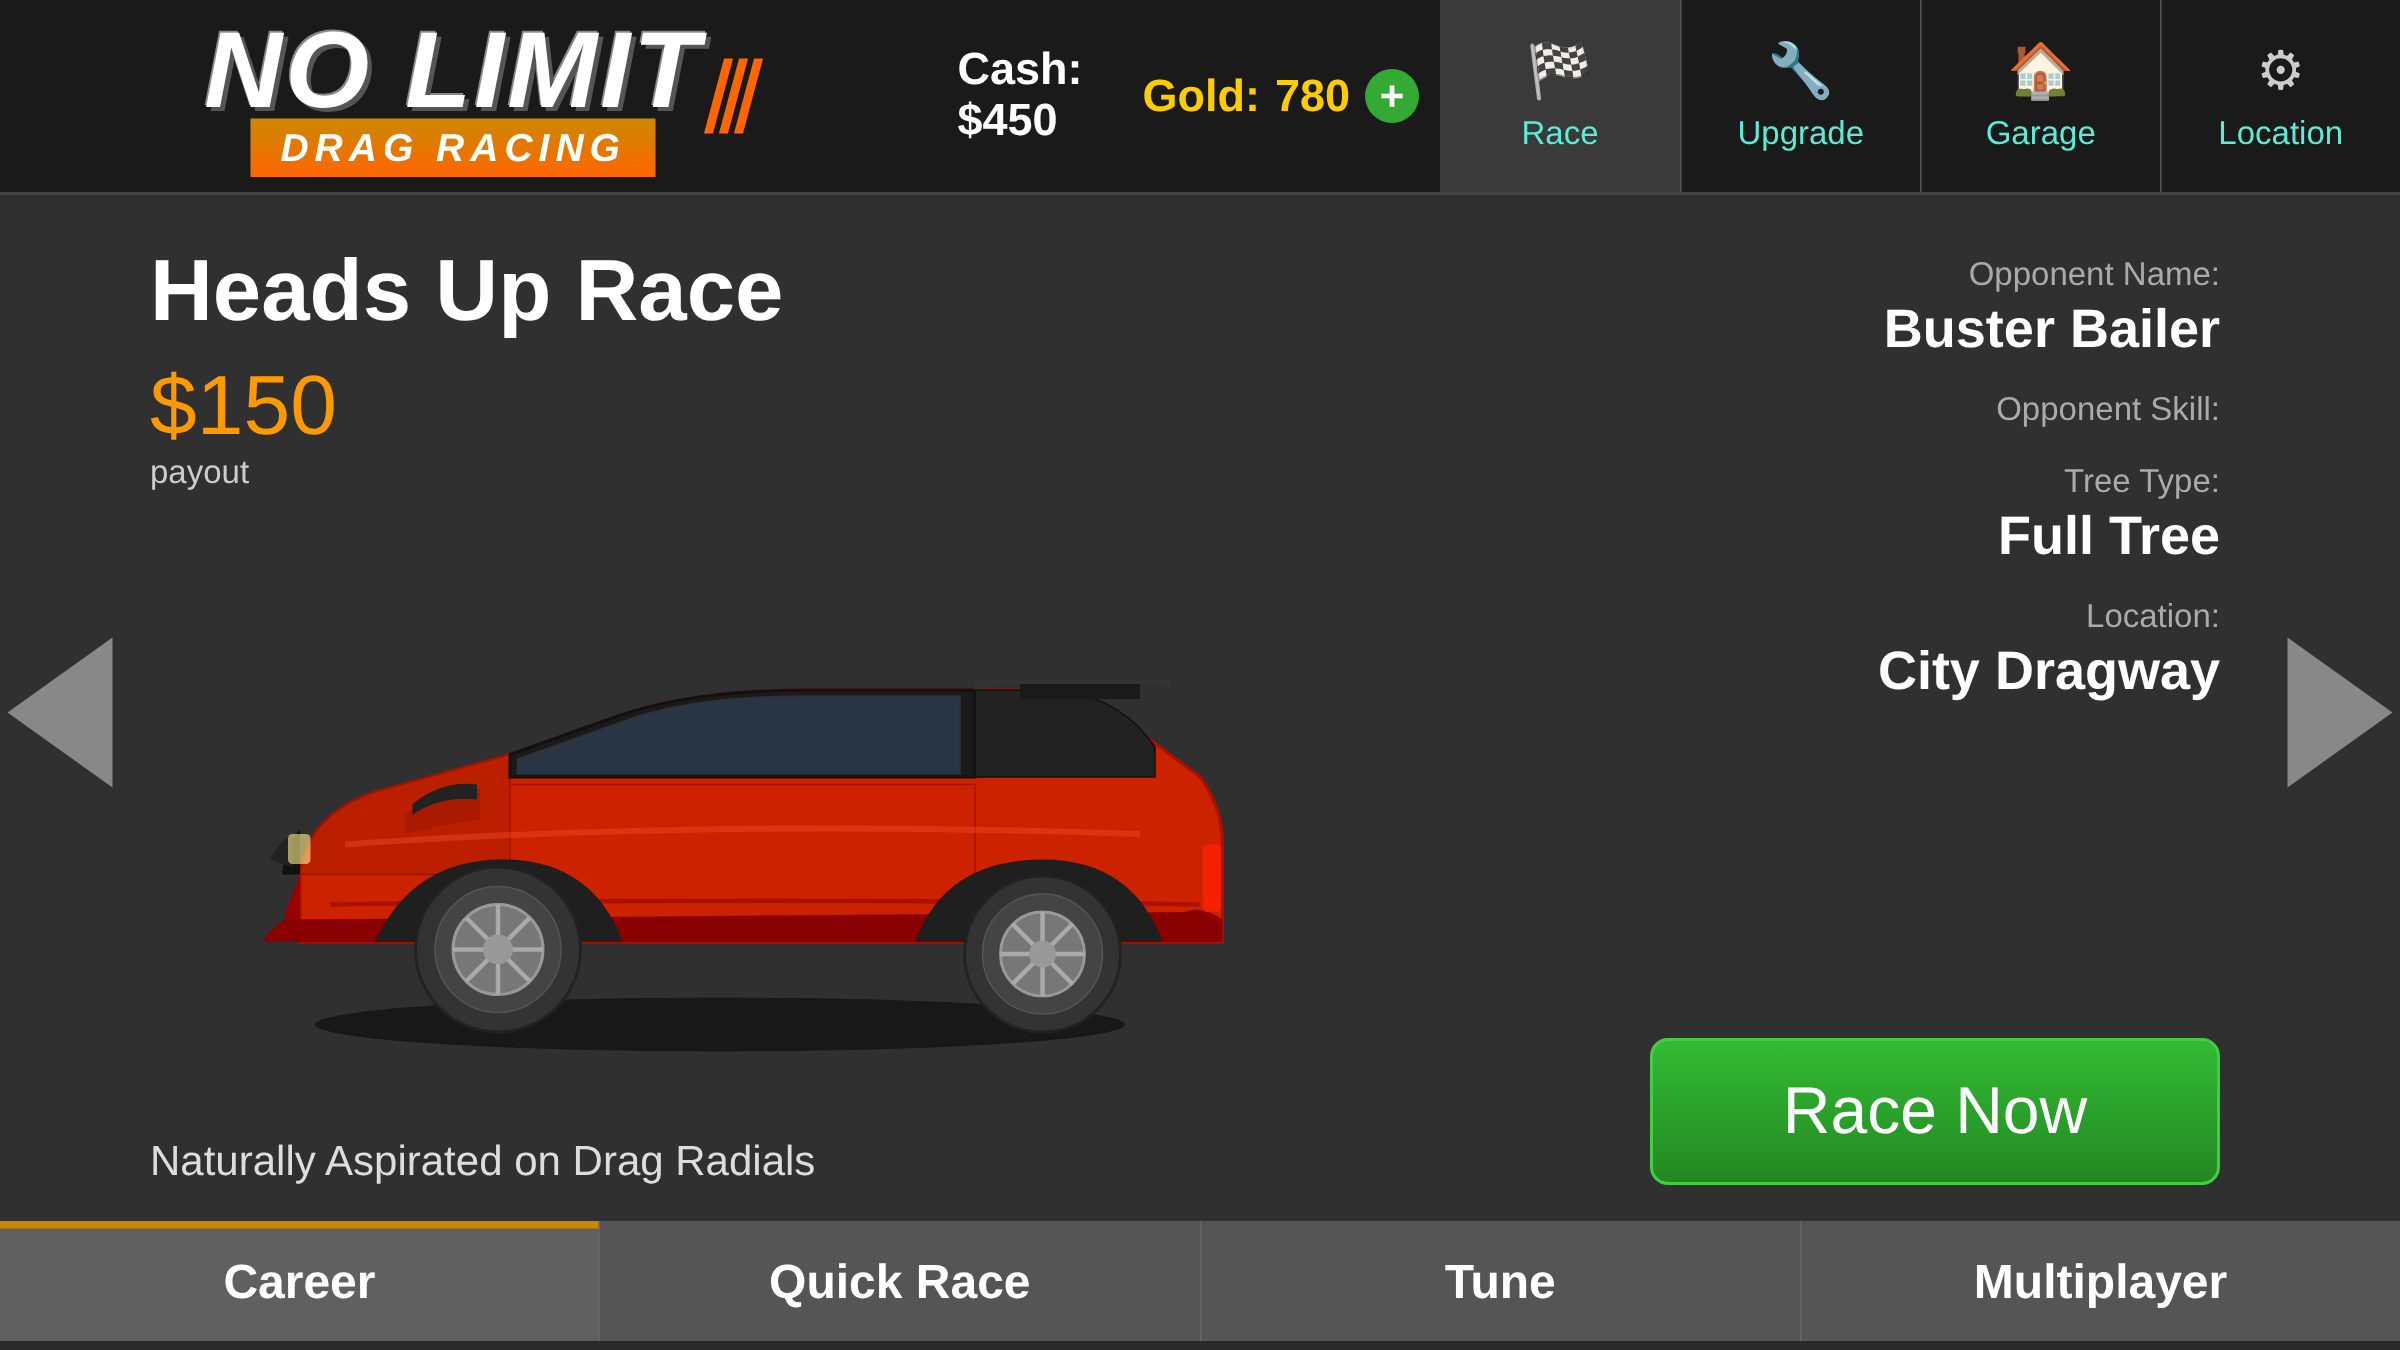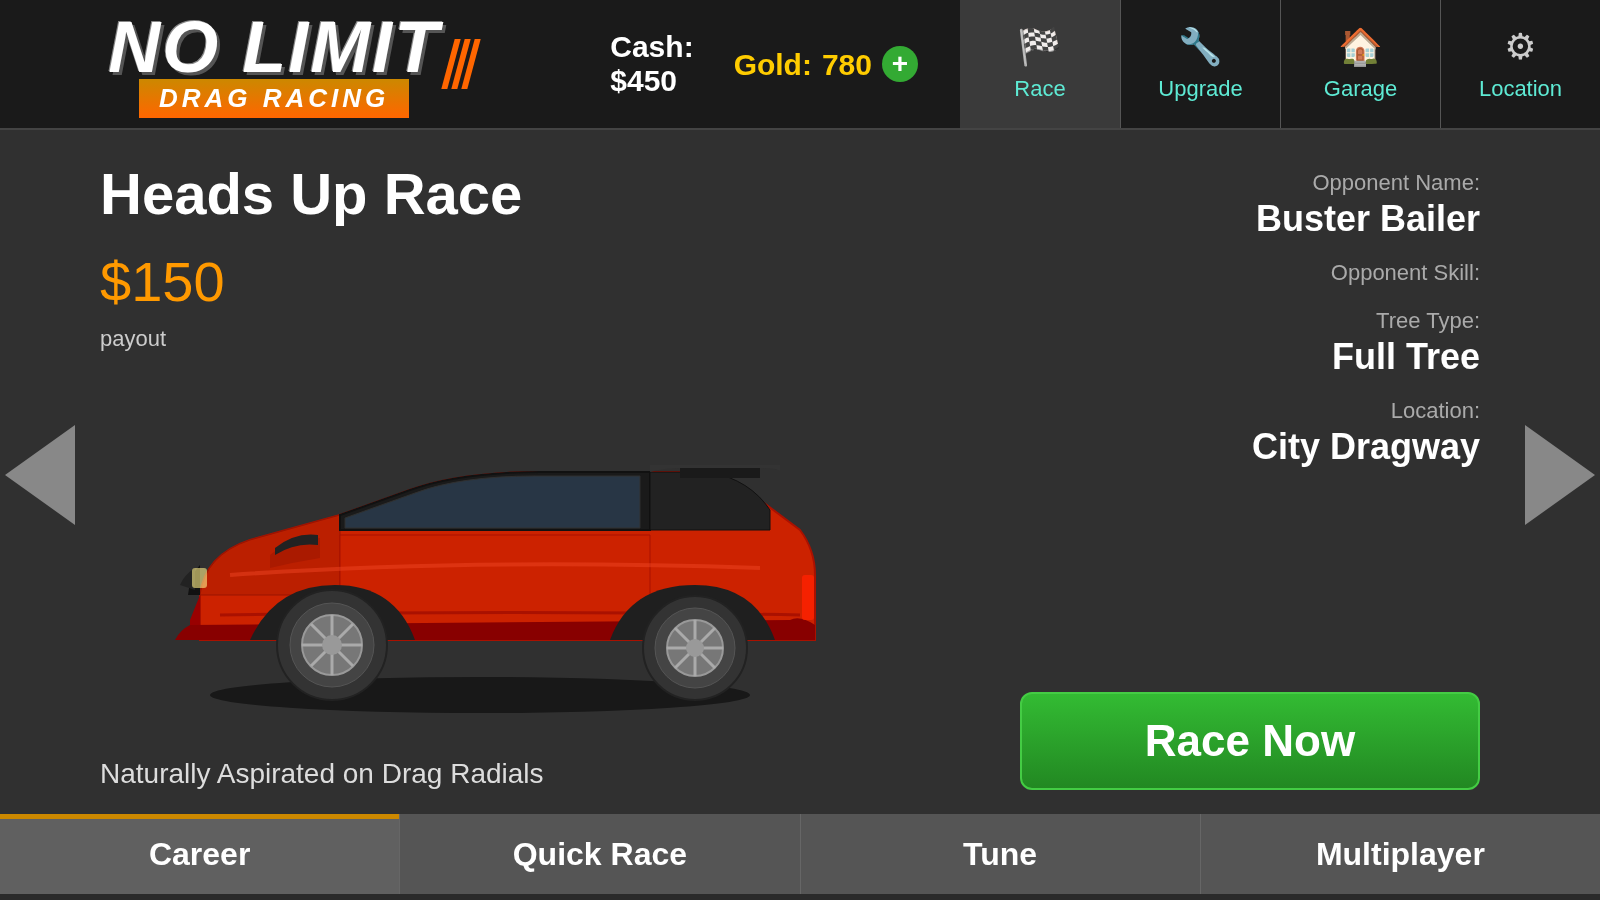--- a/index.html
+++ b/index.html
@@ -13,21 +13,20 @@
     }
 
     
     #top-bar {
       width: 100%;
       height: 130px;
       background: #1a1a1a;
       display: flex;
       align-items: center;
       border-bottom: 2px solid #444;
-      gap: 28px;
     }
 
     #logo-area {
       width: 680px;
       display: flex;
       align-items: center;
       justify-content: center;
       padding: 10px 20px;
     }
 
@@ -187,21 +186,20 @@
       border-bottom: 50px solid transparent;
       border-left: 70px solid #888888;
     }
 
     
     #left-content {
       width: 900px;
       padding: 30px 60px 30px 100px;
       display: flex;
       flex-direction: column;
-      gap: 12px;
     }
 
     #race-title {
       font-size: 58px;
       font-weight: bold;
       color: white;
       margin-bottom: 10px;
     }
 
     #payout-amount {
@@ -266,25 +264,25 @@
       font-weight: bold;
       color: white;
     }
 
     #race-now-btn {
       background: linear-gradient(to bottom, #33bb33, #228822);
       border: 2px solid #44cc44;
       border-radius: 12px;
       padding: 22px 40px;
       font-size: 44px;
-      font-weight: bold;
+      font-weight: normal;
       color: white;
       cursor: pointer;
       text-align: center;
-      width: 460px;
+      width: 380px;
       align-self: flex-end;
     }
 
     
     #bottom-tabs {
       width: 100%;
       height: 80px;
       background: #555555;
       display: flex;
       position: absolute;

